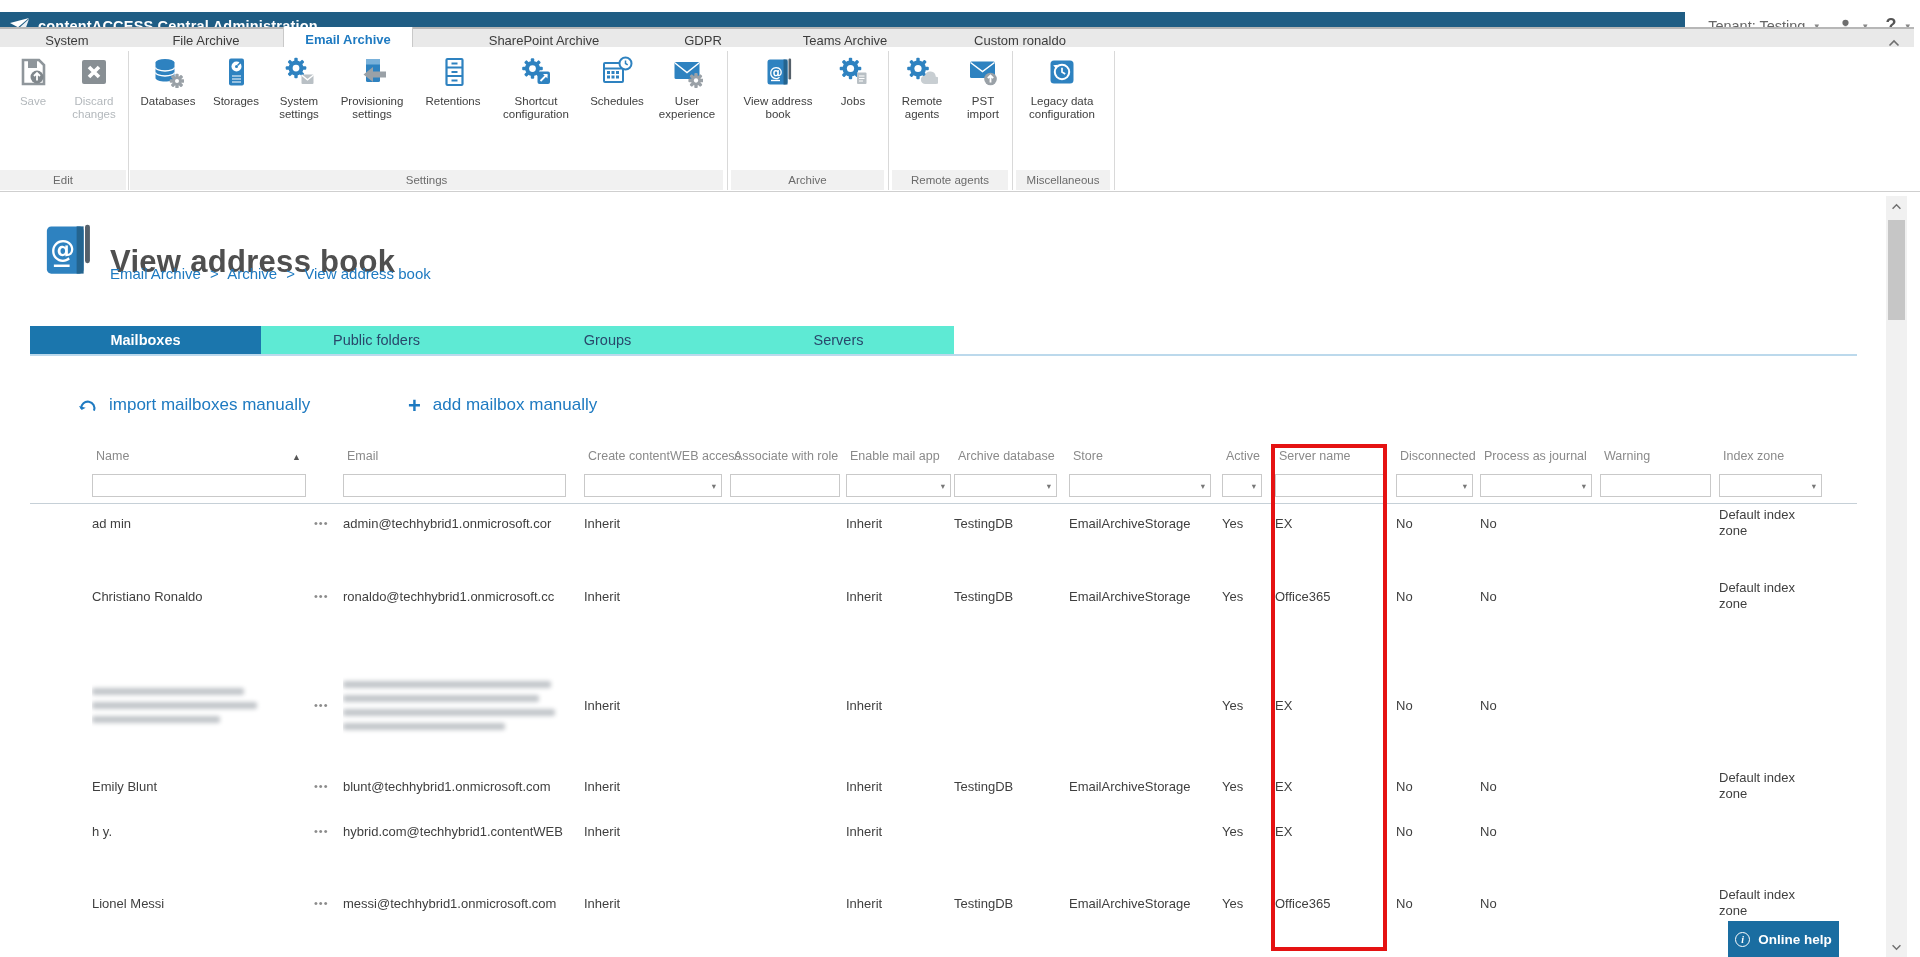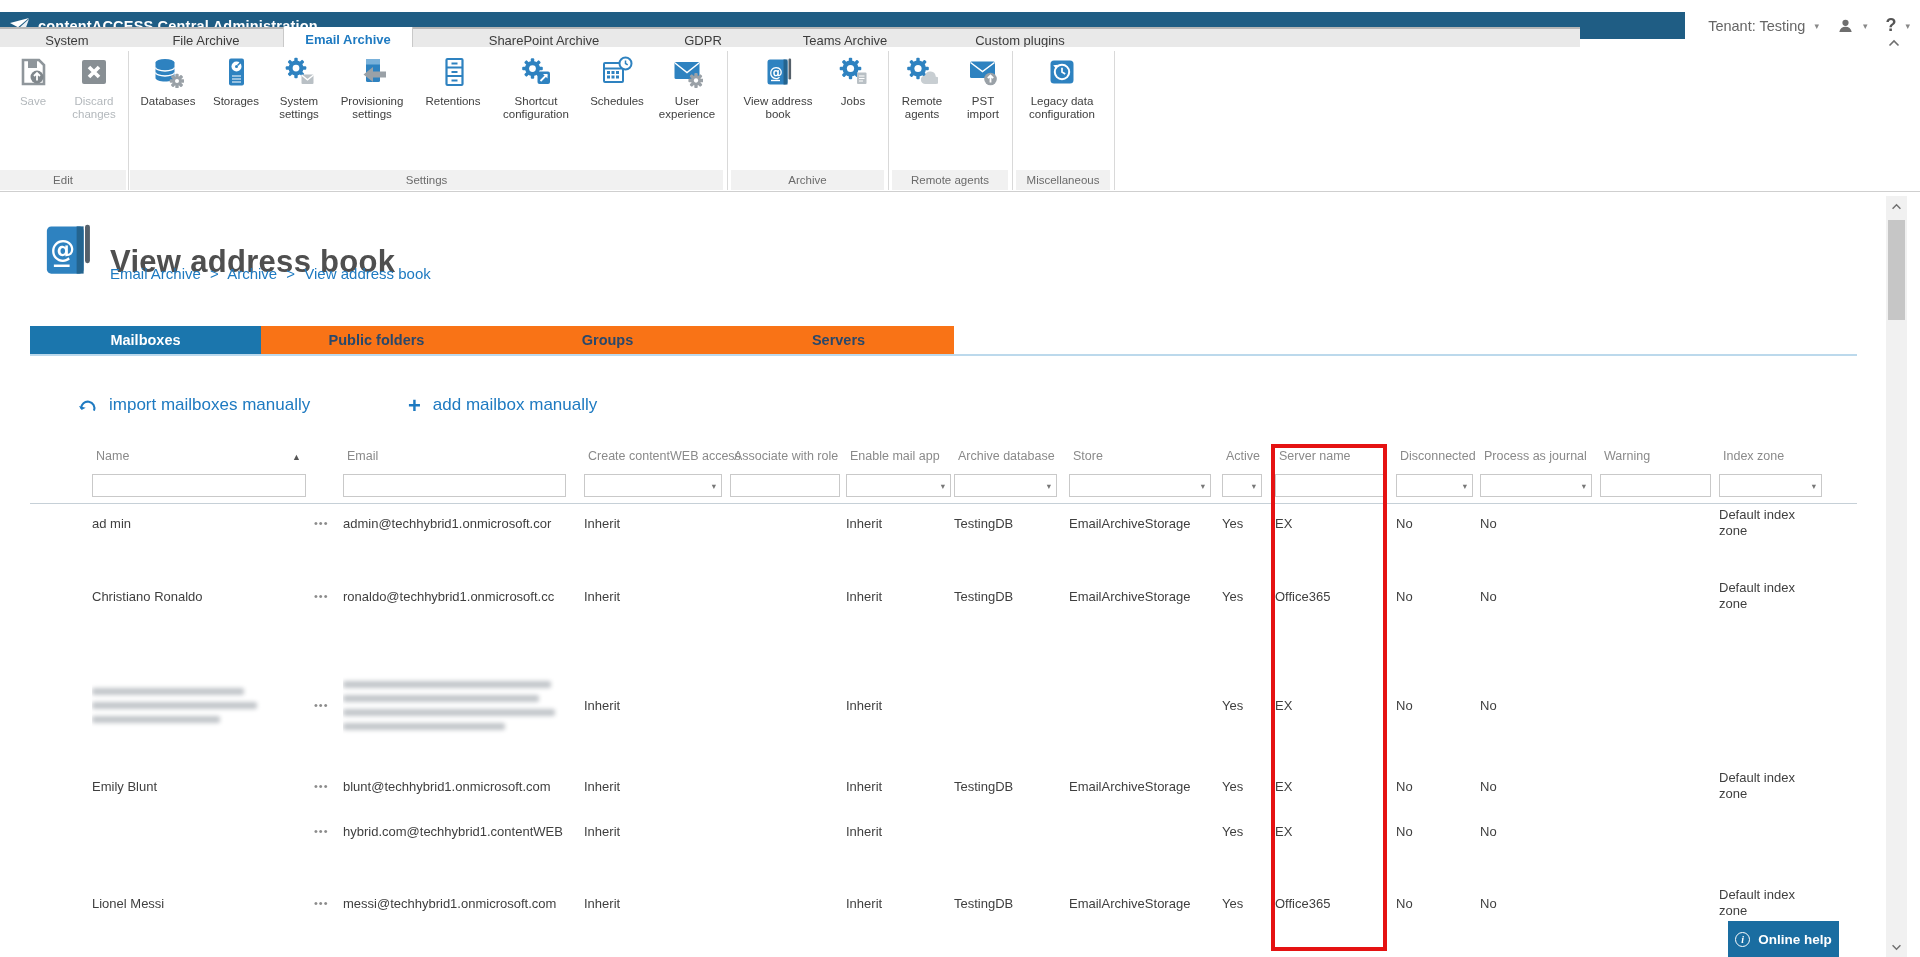--- a/index.html
+++ b/index.html
@@ -10,21 +10,21 @@
   .titlebar-blue{position:absolute;left:0;top:0;width:1685px;height:27px;background:var(--titlebar-blue);
        display:flex;align-items:center;}
   .logo{margin-left:9px;display:flex;align-items:center;}
   .app-title{color:#fff;font-size:14.5px;font-weight:bold;margin-left:8px;letter-spacing:.2px;white-space:nowrap;}
   .tb-right{position:absolute;right:0;top:0;height:27px;display:flex;align-items:center;gap:18px;padding-right:10px;}
   .tenant{display:flex;align-items:center;color:#666;font-size:14.5px;cursor:pointer;}
   .caret{font-size:9px;color:#888;margin-left:9px;}
   .user-btn,.help-btn{display:flex;align-items:center;cursor:pointer;color:#5a5a5a;}
   .help-q{font-size:18px;font-weight:bold;color:#555;}
   
-  .menubar{position:absolute;left:0;top:27px;width:1580px;height:20px;background:#e9e9e9;border-top:2px solid #b7b7b7;box-sizing:content-box;}
+  .menubar{position:absolute;left:0;top:27px;width:1904px;height:20px;background:#e9e9e9;border-top:2px solid #b7b7b7;box-sizing:content-box;padding-left:10px;}
   .menu-tab{position:absolute;top:2px;height:18px;transform:translateX(-50%);display:flex;align-items:center;
        font-size:13px;color:#3c3c3c;padding:0 10px;cursor:pointer;white-space:nowrap;}
   .menu-tab.active{transform:none;top:-2px;height:24px;background:#fff;color:var(--accent);font-weight:bold;
        justify-content:center;padding:0;border-left:1px solid #c9c9c9;border-right:1px solid #c9c9c9;}
   .collapse-chev{position:absolute;top:4px;left:1888px;cursor:pointer;}
   
   .ribbon{position:absolute;left:0;top:47px;width:1920px;height:145px;background:#fff;border-bottom:1px solid #cfcfcf;box-sizing:border-box;}
   .ribbon-sep{position:absolute;top:4px;height:139px;width:1px;background:#d9d9d9;}
   .ribbon-item{position:absolute;top:9px;transform:translateX(-50%);display:flex;flex-direction:column;align-items:center;cursor:pointer;}
   .ribbon-item .ric{height:36px;display:flex;align-items:flex-start;justify-content:center;}
@@ -34,22 +34,22 @@
   .group-cell{position:absolute;top:123px;height:20px;background:#f1f1f1;display:flex;align-items:center;justify-content:center;
        font-size:11.5px;color:#6b6b6b;}
   
   .page-icon{position:absolute;left:38px;top:222px;}
   .page-title{position:absolute;left:110px;top:223px;font-size:31px;color:#4f4f4f;letter-spacing:.3px;}
   .breadcrumb{position:absolute;left:110px;top:265px;font-size:15px;color:var(--accent);}
   .breadcrumb .bc-link{cursor:pointer;}
   .breadcrumb .bc-sep{padding:0 5px;}
   
   .ctabs{position:absolute;left:30px;top:326px;height:28px;display:flex;}
-  .ctab{width:231px;height:28px;display:flex;align-items:center;justify-content:center;background:#f97316;
-       color:#29486b;font-weight:700;font-size:14.5px;cursor:pointer;}
+  .ctab{width:231px;height:28px;display:flex;align-items:center;justify-content:center;background:#5eead4;
+       color:#29486b;font-weight:400;font-size:14.5px;cursor:pointer;}
   .ctab.active{background:var(--tab-active-bg);color:#fff;font-weight:bold;}
   .ctab-underline{position:absolute;left:30px;top:354px;width:1827px;height:2px;background:#bcd9ec;}
   
   .action{position:absolute;top:395px;display:flex;align-items:center;gap:12px;color:var(--accent);font-size:17px;cursor:pointer;text-align:right;}
   .action .plus{font-size:22px;font-weight:600;line-height:17px;}
   
   .th{position:absolute;top:449px;font-size:12.5px;color:#8a8a8a;white-space:nowrap;cursor:pointer;}
   .sort{position:absolute;top:452px;left:292px;font-size:9px;color:#555;}
   .filter{position:absolute;top:474px;height:23px;box-sizing:border-box;border:1px solid #c9c9c9;background:#fff;}
   input.filter{padding:0 4px;font-size:12.5px;font-family:"Liberation Sans",sans-serif;outline:none;color:#333;}
@@ -113,21 +113,21 @@
       <svg width="12" height="8" viewBox="0 0 12 8">
           <path d="M1.5 6.5L6 2l4.5 4.5" stroke="#6f6f6f" stroke-width="1.6" fill="none"></path>
         </svg>
     </span>
   <div class="menu-tab" style="left: 67px;">System</div>
       <div class="menu-tab" style="left: 206px;">File Archive</div>
       <div class="menu-tab active" style="left: 283px; width: 128px;">Email Archive</div>
       <div class="menu-tab" style="left: 544px;">SharePoint Archive</div>
       <div class="menu-tab" style="left: 703px;">GDPR</div>
       <div class="menu-tab" style="left: 845px;">Teams Archive</div>
-      <div class="menu-tab" style="left: 1020px;">Custom plugins</div>
+      <div class="menu-tab" style="left: 1020px;">Custom ronaldo</div>
     </nav>
 
   <section class="ribbon" id="ribbon">
       <div class="ribbon-sep" style="left: 128px;"></div>
       <div class="ribbon-sep" style="left: 727px;"></div>
       <div class="ribbon-sep" style="left: 888px;"></div>
       <div class="ribbon-sep" style="left: 1012px;"></div>
       <div class="ribbon-sep" style="left: 1114px;"></div>
       <div class="ribbon-item disabled" style="left: 33px; width: 54px;">
         <span class="ric">
@@ -523,20 +523,21 @@
         <div class="cell" style="left: 1069px; width: 142px;">EmailArchiveStorage</div>
         <div class="cell" style="left: 1222px; width: 40px;">Yes</div>
         <div class="cell" style="left: 1275px; width: 110px;">EX</div>
         <div class="cell" style="left: 1396px; width: 77px;">No</div>
         <div class="cell" style="left: 1480px; width: 112px;">No</div>
         <div class="cell" style="left: 1600px; width: 111px;"></div>
         <div class="cell wrap" style="left: 1719px; width: 88px;">Default index zone</div>
       </div>
       <div class="row" style="top: 813px; height: 36px;">
         <div class="cell more" style="left: 314px; width: 24px;">•••</div>
+        <div class="cell" style="left: 92px; width: 214px;">h y.</div>
         <div class="cell" style="left: 343px; width: 223px;">hybrid.com@techhybrid1.contentWEB</div>
         <div class="cell" style="left: 584px; width: 138px;">Inherit</div>
         <div class="cell" style="left: 730px; width: 110px;"></div>
         <div class="cell" style="left: 846px; width: 105px;">Inherit</div>
         <div class="cell" style="left: 954px; width: 103px;"></div>
         <div class="cell" style="left: 1069px; width: 142px;"></div>
         <div class="cell" style="left: 1222px; width: 40px;">Yes</div>
         <div class="cell" style="left: 1275px; width: 110px;">EX</div>
         <div class="cell" style="left: 1396px; width: 77px;">No</div>
         <div class="cell" style="left: 1480px; width: 112px;">No</div>

